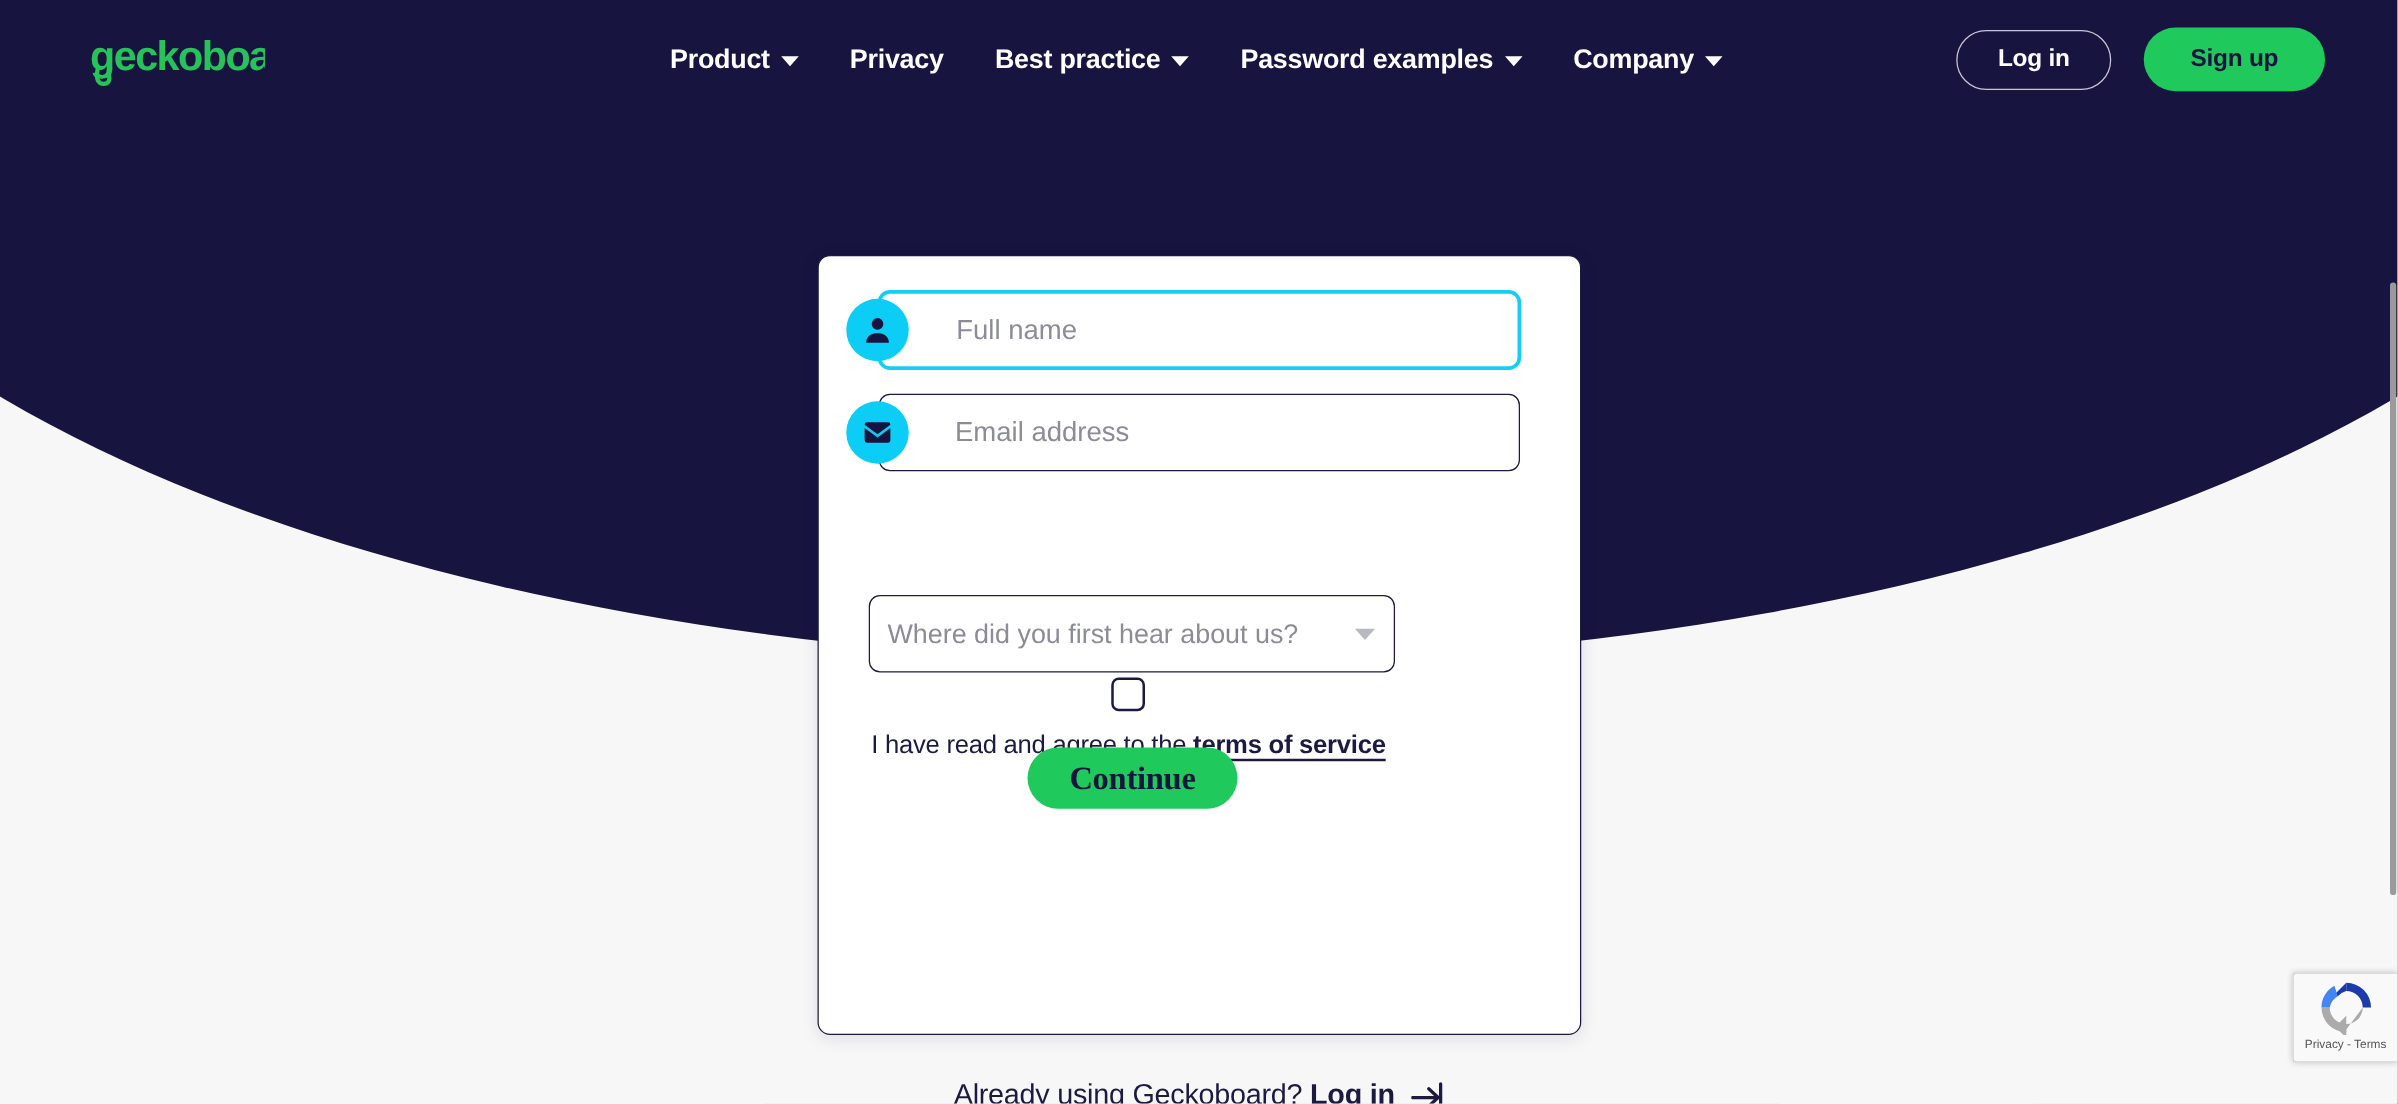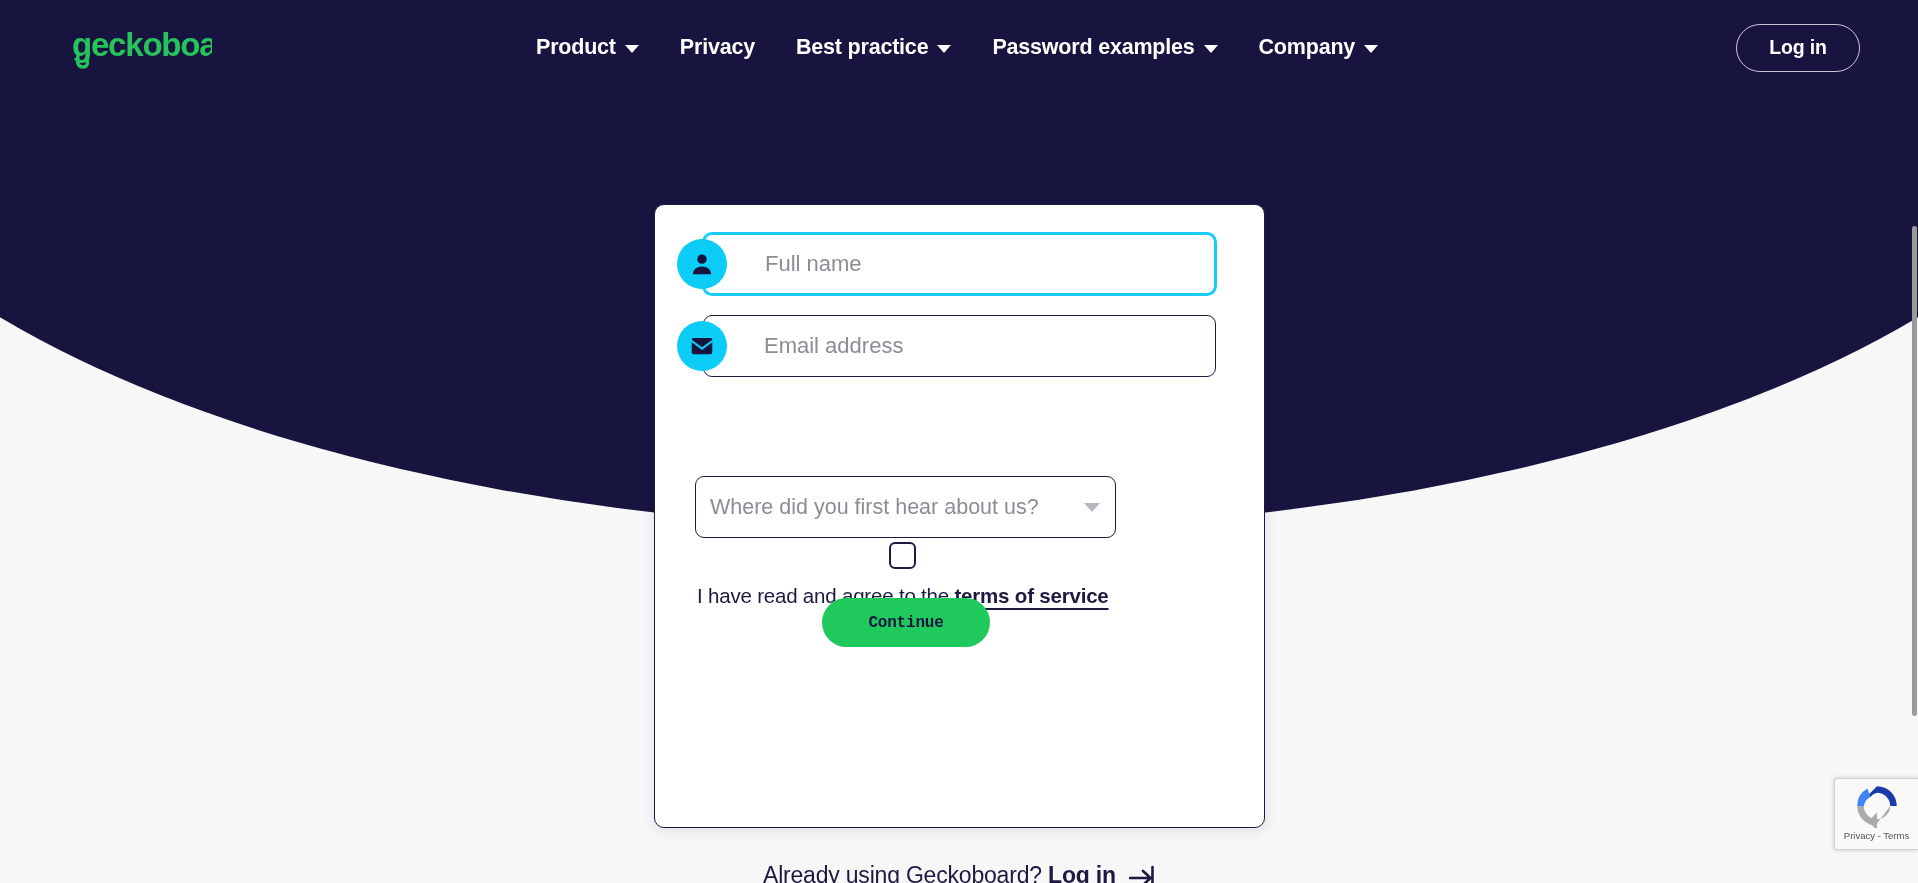--- a/index.html
+++ b/index.html
@@ -253,23 +253,23 @@
   .btn-continue {
     position: absolute;
     left: 167px;
     top: 393px;
     width: 168px;
     height: 49px;
     border: none;
     border-radius: 25px;
     background: #1FC95B;
     color: #181440;
-    font-size: 16px;
-    font-weight: bold;
-    font-family: Liberation Mono, monospace;
+    font-size: 26px;
+    font-weight: bold;
+    font-family: Liberation Serif, serif;
     cursor: pointer;
     letter-spacing: -0.2px;
   }
 
   
   .login-prompt {
     position: absolute;
     left: 0;
     top: 862px;
     width: 1918px;
@@ -369,20 +369,21 @@
         <i class="caret"></i>
       </div>
       <div class="nav-link">
         <span>Company</span>
         <i class="caret"></i>
       </div>
     </div>
 
     <div class="nav-auth">
       <button class="btn-login">Log in</button>
+      <button class="btn-signup">Sign up</button>
     </div>
   </nav>
 
   <div class="card">
 
     <div class="field f-email">
       <span class="field-icon">
         <svg width="26" height="26" viewBox="0 0 24 24" fill="#181440" aria-hidden="true">
           <path d="M2.5 6.2a1.7 1.7 0 0 1 1.7-1.7h15.6a1.7 1.7 0 0 1 1.7 1.7L12 13.2z"></path>
           <path d="M2.5 8.6l9.5 7 9.5-7v9.2a1.7 1.7 0 0 1-1.7 1.7H4.2a1.7 1.7 0 0 1-1.7-1.7z"></path>

